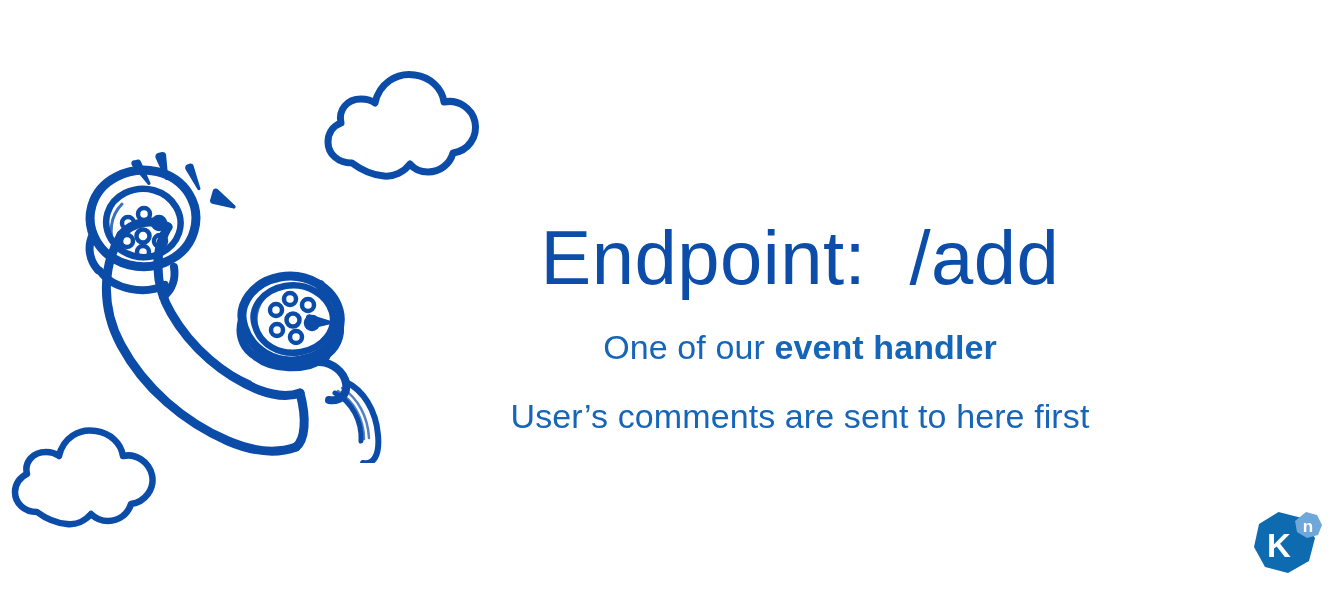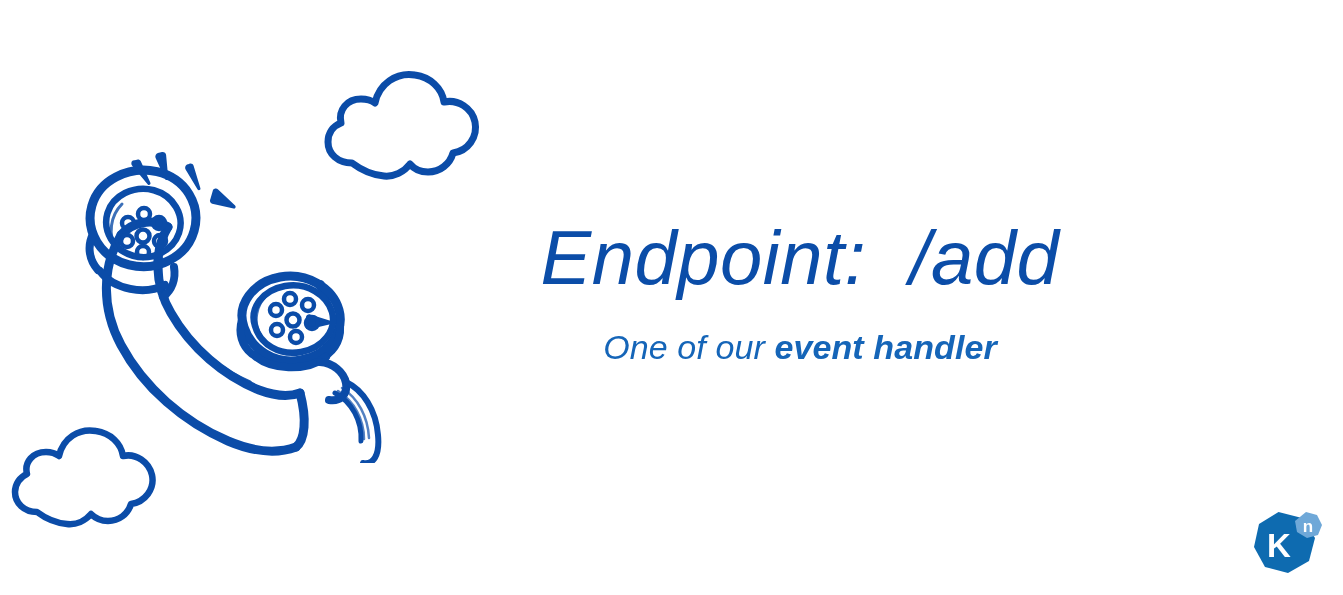--- a/index.html
+++ b/index.html
@@ -46,21 +46,20 @@
     height: 106px;
   }
 
   
   .text-block {
     position: absolute;
     left: 430px;
     top: 218px;
     width: 740px;
     text-align: center;
-    font-style: italic;
   }
   #page-title {
     font-size: 76px;
     line-height: 1.06;
     font-weight: 400;
     color: #0B4DA8;
     letter-spacing: 0.5px;
     white-space: pre;
     margin: 0;
   }
@@ -247,20 +246,21 @@
       C 81 97, 72 101, 63 100
       C 51 99, 41 94, 33 88 Z
     " fill="none" stroke="#0B4CA8" stroke-width="6.5" stroke-linecap="round" stroke-linejoin="round"></path>
   </svg>
 
   <div class="text-block">
     <div id="page-title">Endpoint:  /add</div>
 
     <div class="subtitle-group">
       <div class="subtitle-line"><span>One of our </span><span class="strong">event handler</span></div>
+      <div class="subtitle-line">User’s comments are sent to here first</div>
     </div>
   </div>
 
   <svg id="brand-logo" viewBox="0 0 78 76" xmlns="http://www.w3.org/2000/svg">
 
     <polygon points="31.5,6 55,12 68,32 62,55 41,67 18,61 7,41 12,18" fill="#0E6BB0"></polygon>
     <text x="32" y="51" font-family="'Liberation Sans', sans-serif" font-size="33" font-weight="700" fill="#ffffff" text-anchor="middle">K</text>
 
     <polygon points="59,6 70,9 75,19 71,29 60,32 50,26 48,15" fill="#6FA8D8"></polygon>
     <text x="61" y="26" font-family="'Liberation Sans', sans-serif" font-size="17" font-weight="700" fill="#ffffff" text-anchor="middle">n</text>

